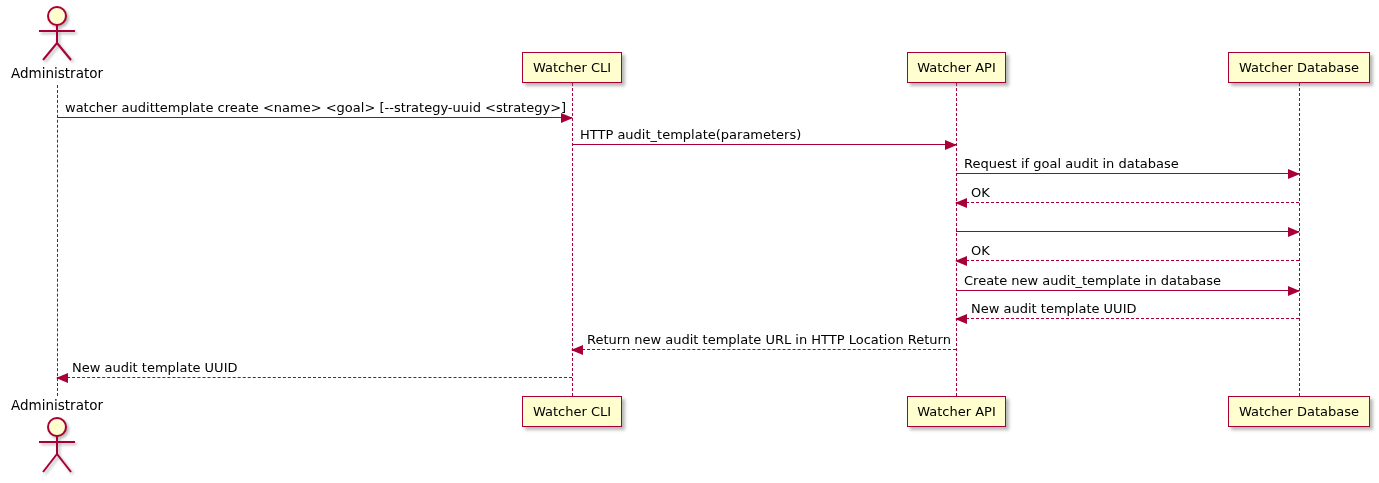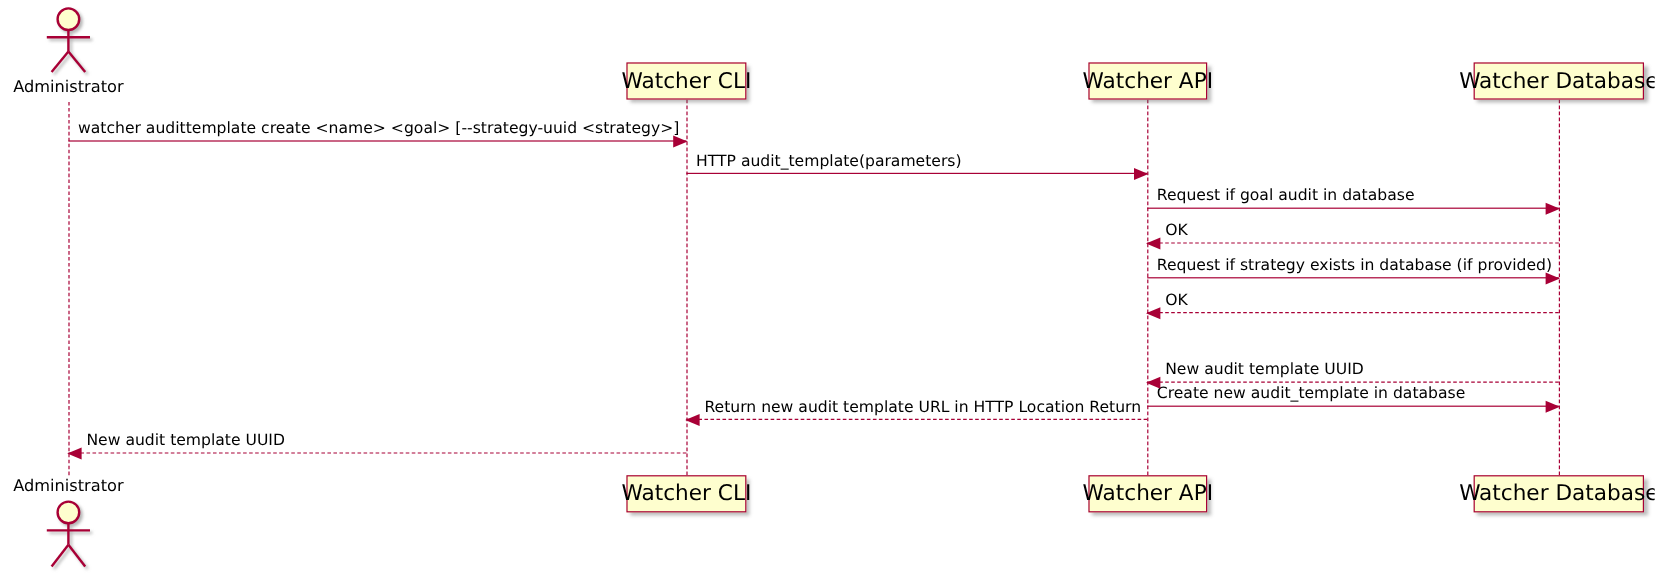--- a/index.html
+++ b/index.html
@@ -24,21 +24,21 @@
     border-left:1px dashed var(--accent);
   }
   
   .pbox{
     position:absolute;
     height:31px;
     background:var(--fill);
     border:1.7px solid var(--accent);
     box-shadow:3px 3px 3px rgba(100,100,100,0.45);
     display:flex;align-items:center;justify-content:center;
-    font-size:18px;
+    font-size:13px;
     color:var(--text);
     white-space:nowrap;
   }
   
   .actor{
     position:absolute;
     width:110px;
     display:flex;flex-direction:column;align-items:center;
   }
   .actor svg{filter:drop-shadow(2.5px 2.5px 1.5px rgba(120,120,120,0.55));}
@@ -120,30 +120,29 @@
         <span class="mlabel" style="left: 8px;">Request if goal audit in database</span>
         <div class="mline solid"></div>
         <span class="head r"></span>
       </div>
       <div class="msg" style="left: 956px; top: 182px; width: 343px;">
         <span class="mlabel" style="left: 15px;">OK</span>
         <div class="mline dashed"></div>
         <span class="head l"></span>
       </div>
       <div class="msg" style="left: 956px; top: 211px; width: 343px;">
-        <span class="mlabel" style="left: 8px;">Request if strategy exists in database (if provided)</span>
         <div class="mline solid"></div>
         <span class="head r"></span>
       </div>
       <div class="msg" style="left: 956px; top: 240px; width: 343px;">
         <span class="mlabel" style="left: 15px;">OK</span>
         <div class="mline dashed"></div>
         <span class="head l"></span>
       </div>
-      <div class="msg" style="left: 956px; top: 270px; width: 343px; margin-top: 48px;">
+      <div class="msg" style="left: 956px; top: 270px; width: 343px;">
         <span class="mlabel" style="left: 8px;">Create new audit_template in database</span>
         <div class="mline solid"></div>
         <span class="head r"></span>
       </div>
       <div class="msg" style="left: 956px; top: 298px; width: 343px;">
         <span class="mlabel" style="left: 15px;">New audit template UUID</span>
         <div class="mline dashed"></div>
         <span class="head l"></span>
       </div>
       <div class="msg" style="left: 572px; top: 329px; width: 384px;">

